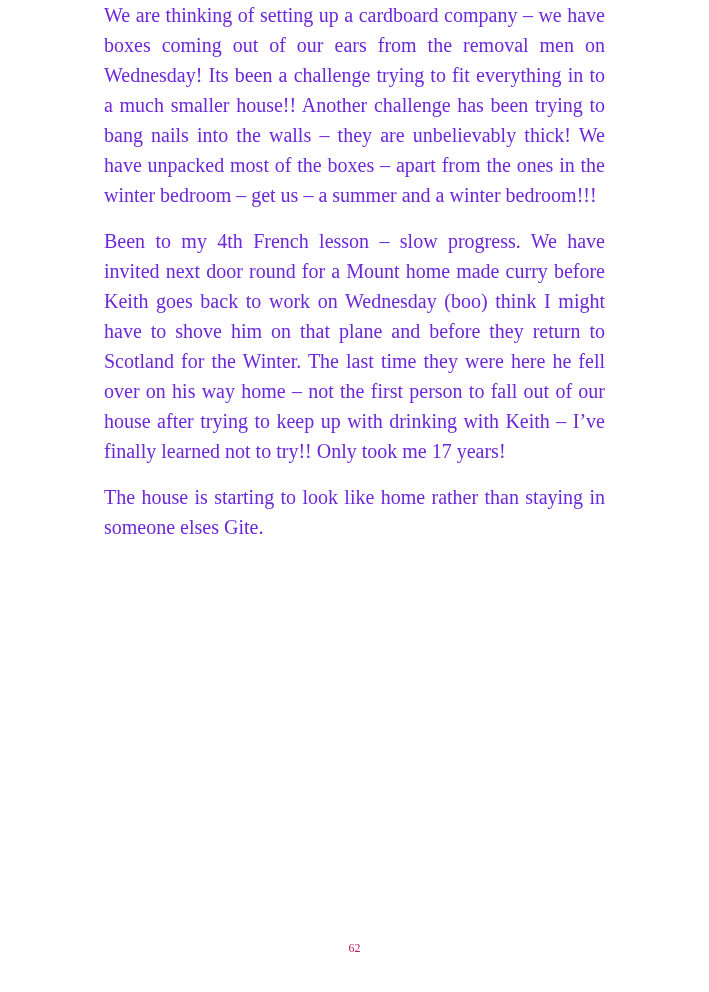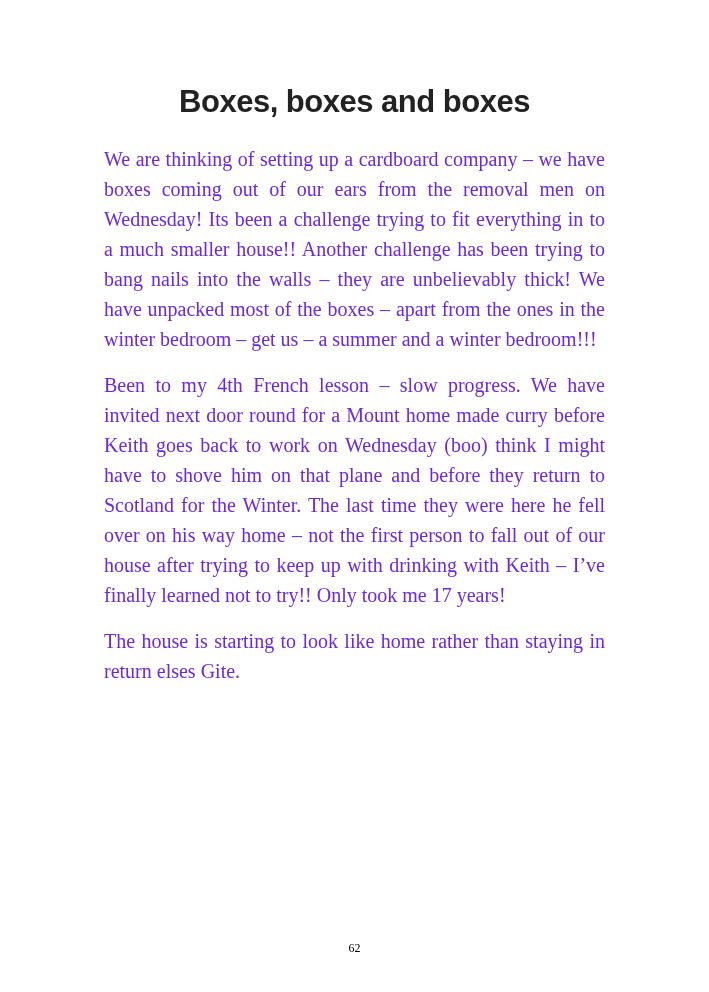--- a/index.html
+++ b/index.html
@@ -43,31 +43,30 @@
       color: #6d28d9;
     }
     .page-number {
       position: absolute;
       bottom: 36px;
       left: 0;
       width: 100%;
       text-align: center;
       font-family: "Liberation Serif", serif;
       font-size: 12px;
-      color: #000000;
+      color: #be185d;
     }
   </style>
 </head>
 <body>
 
 <div class="page">
   <div class="content">
-    <h1 class="page-title">Boxes, boxes and boxes</h1>
 
     <p class="body-paragraph">We are thinking of setting up a cardboard company – we have boxes coming out of our ears from the removal men on Wednesday! Its been a challenge trying to fit everything in to a much smaller house!! Another challenge has been trying to bang nails into the walls – they are unbelievably thick! We have unpacked most of the boxes – apart from the ones in the winter bedroom – get us – a summer and a winter bedroom!!!</p>
 
     <p class="body-paragraph">Been to my 4th French lesson – slow progress. We have invited next door round for a Mount home made curry before Keith goes back to work on Wednesday (boo) think I might have to shove him on that plane and before they return to Scotland for the Winter. The last time they were here he fell over on his way home – not the first person to fall out of our house after trying to keep up with drinking with Keith – I’ve finally learned not to try!! Only took me 17 years!</p>
 
-    <p class="body-paragraph">The house is starting to look like home rather than staying in return elses Gite.</p>
+    <p class="body-paragraph">The house is starting to look like home rather than staying in someone elses Gite.</p>
   </div>
 
   <div class="page-number">62</div>
 </div>
 
 </body></html>

